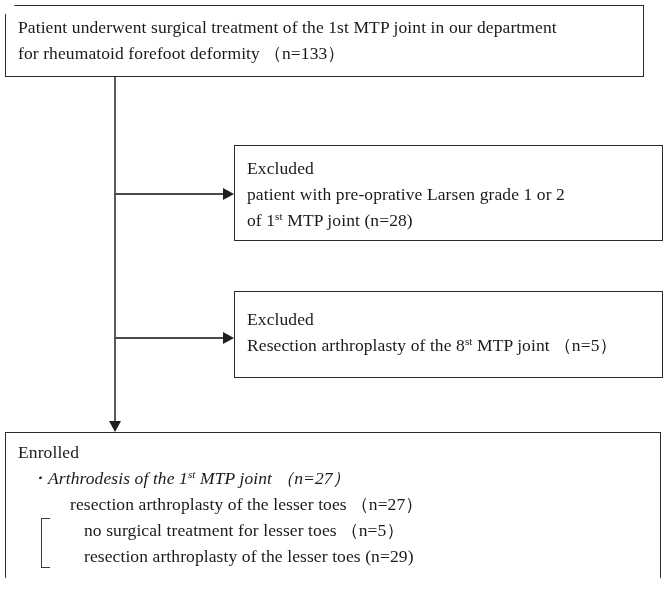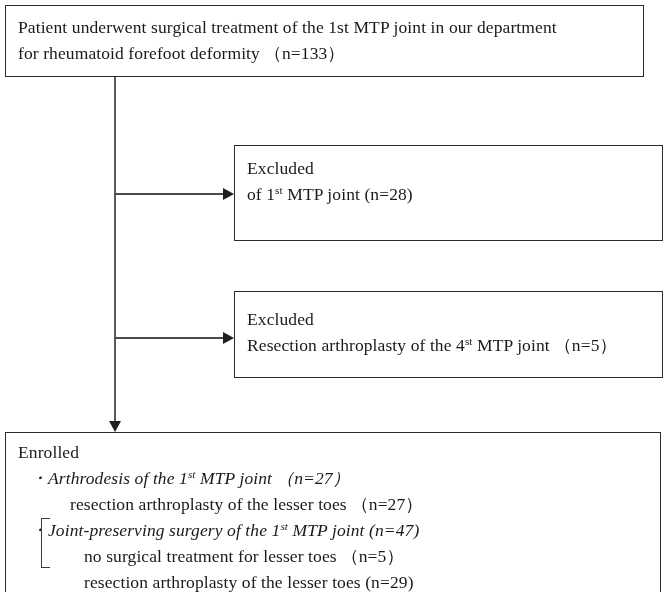--- a/index.html
+++ b/index.html
@@ -10,20 +10,21 @@
   body {
     font-family: "Liberation Serif", "DejaVu Serif", serif;
     color: #1a1a1a;
   }
   #flowchart {
     position: relative;
     width: 666px;
     height: 592px;
     background: #ffffff;
     overflow: hidden;
+    border-radius: 32px;
   }
   .box {
     position: absolute;
     background: #ffffff;
     border: 1.5px solid #2b2b2b;
     box-sizing: border-box;
   }
   .box-text {
     position: absolute;
     font-size: 17.5px;
@@ -158,37 +159,37 @@
   <div class="box" id="box-top">
     <div class="box-text">
       <div class="line-ind-1">Patient underwent surgical treatment of the 1st MTP joint in our department</div>
       <div class="line-ind-1">for rheumatoid forefoot deformity （n=133）</div>
     </div>
   </div>
 
   <div class="box" id="box-excluded-1">
     <div class="box-text">
       <div class="line-ind-1">Excluded</div>
+      <div class="line-ind-1"> patient with pre-oprative Larsen grade 1 or 2</div>
       <div class="line-ind-1"><span>of 1</span><sup>st</sup><span> MTP joint (n=28)</span></div>
     </div>
   </div>
 
   <div class="box" id="box-excluded-2">
     <div class="box-text">
       <div class="line-ind-1">Excluded</div>
-      <div class="line-ind-1"><span> Resection arthroplasty of the 4</span><sup>st</sup><span> MTP  joint （n=5）</span></div>
+      <div class="line-ind-1"><span> Resection arthroplasty of the 8</span><sup>st</sup><span> MTP  joint （n=5）</span></div>
     </div>
   </div>
 
   <div class="box" id="box-enrolled">
     <div class="box-text">
       <div class="line-ind-1">Enrolled</div>
       <div class="line-ind-2"><span class="bullet">・</span><span>Arthrodesis of the 1</span><sup>st</sup><span> MTP joint （n=27）</span></div>
       <div class="line-ind-3">resection arthroplasty of the lesser toes （n=27）</div>
-      <div class="line-ind-2"><span class="bullet">・</span><span>Joint-preserving surgery of the 1</span><sup>st</sup><span> MTP joint (n=47)</span></div>
       <div class="line-ind-4">no surgical treatment for lesser toes  （n=5）</div>
       <div class="line-ind-4">resection arthroplasty of the lesser toes (n=29)</div>
 
     </div>
   </div>
 
   <div id="group-bracket"></div>
 
 </div>
 

